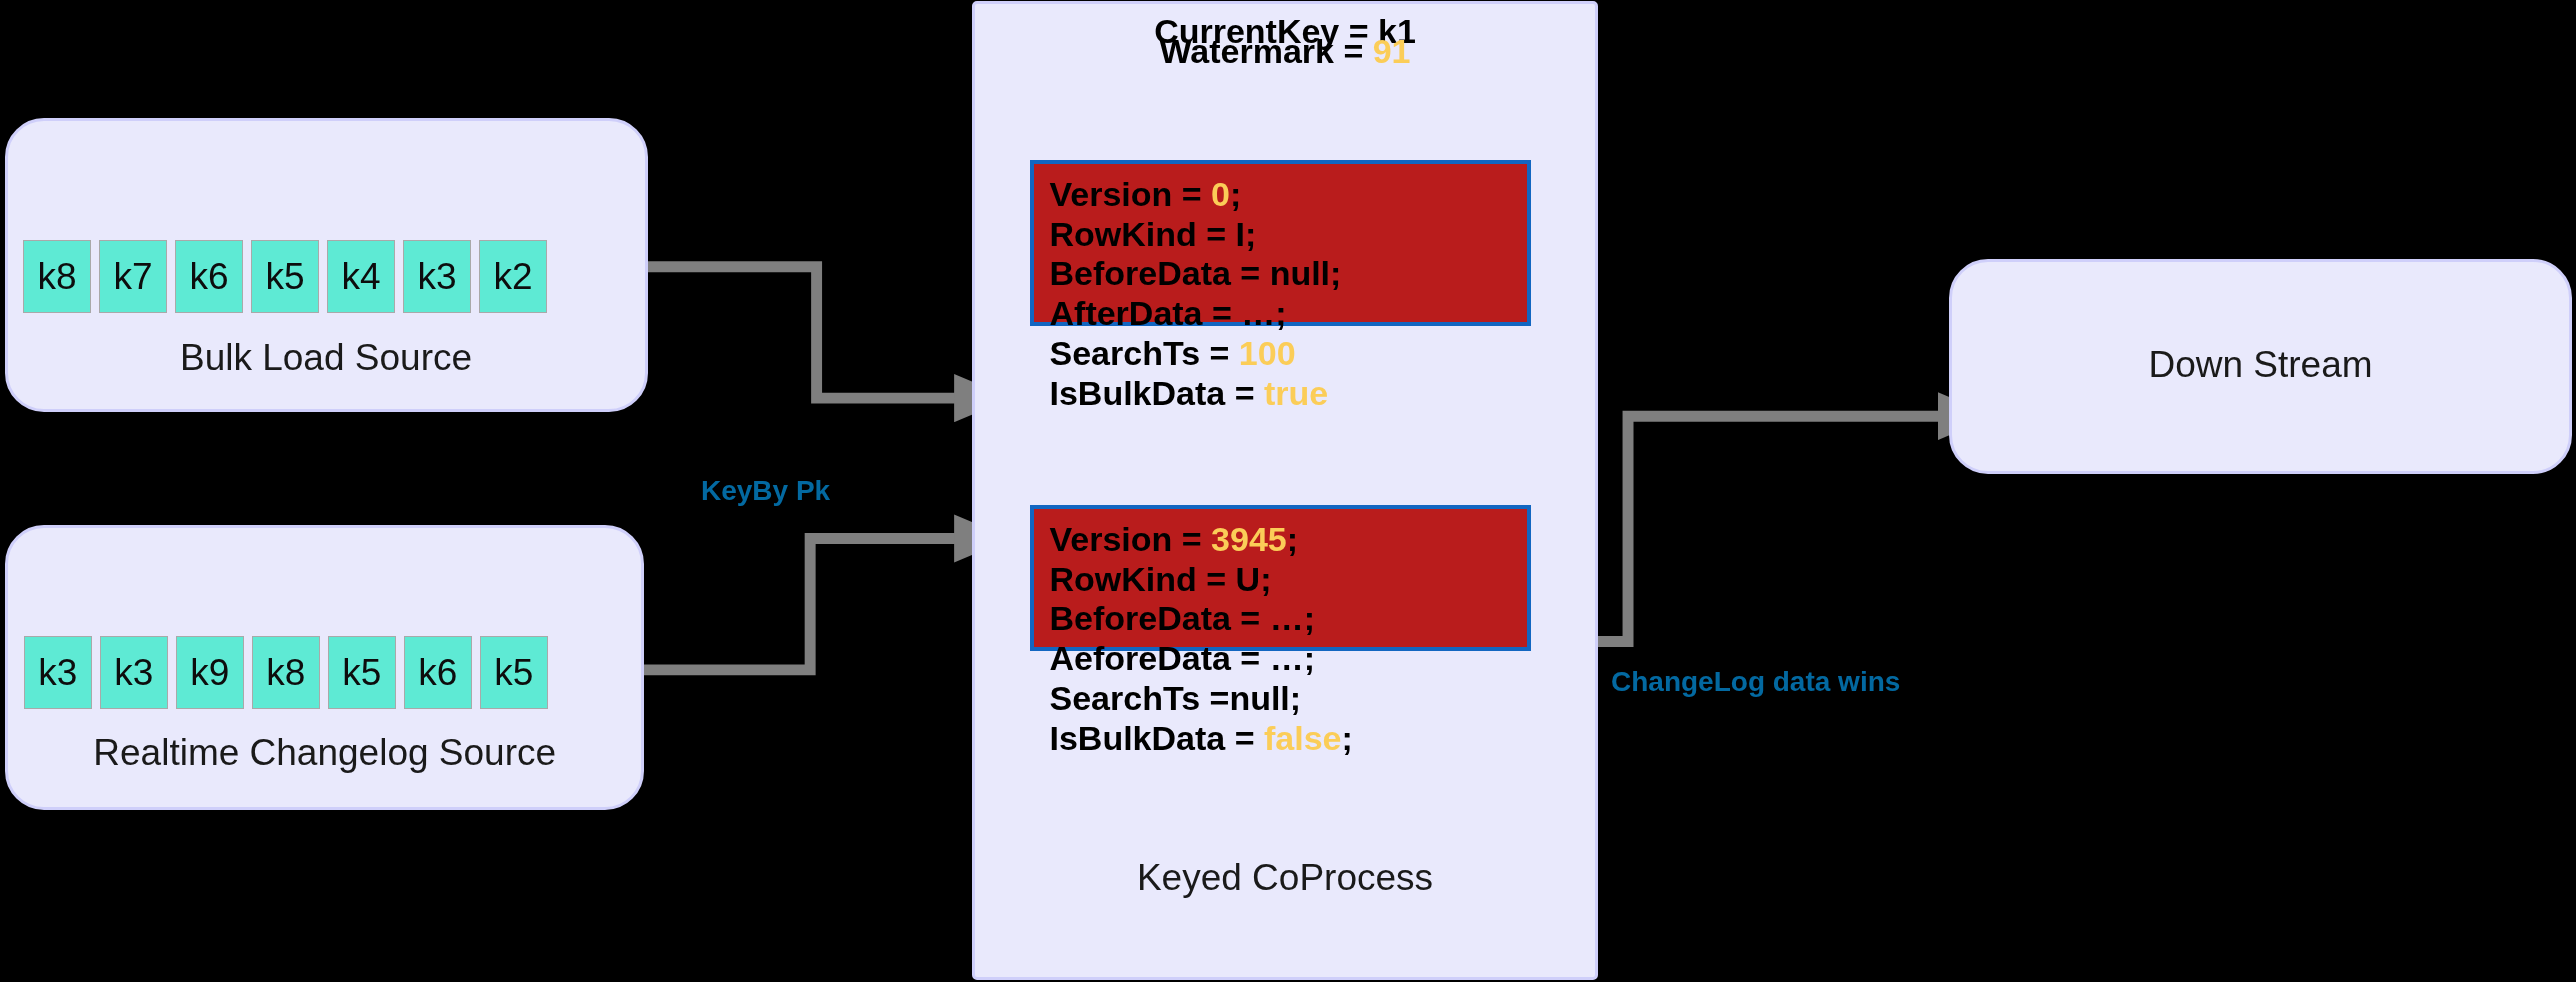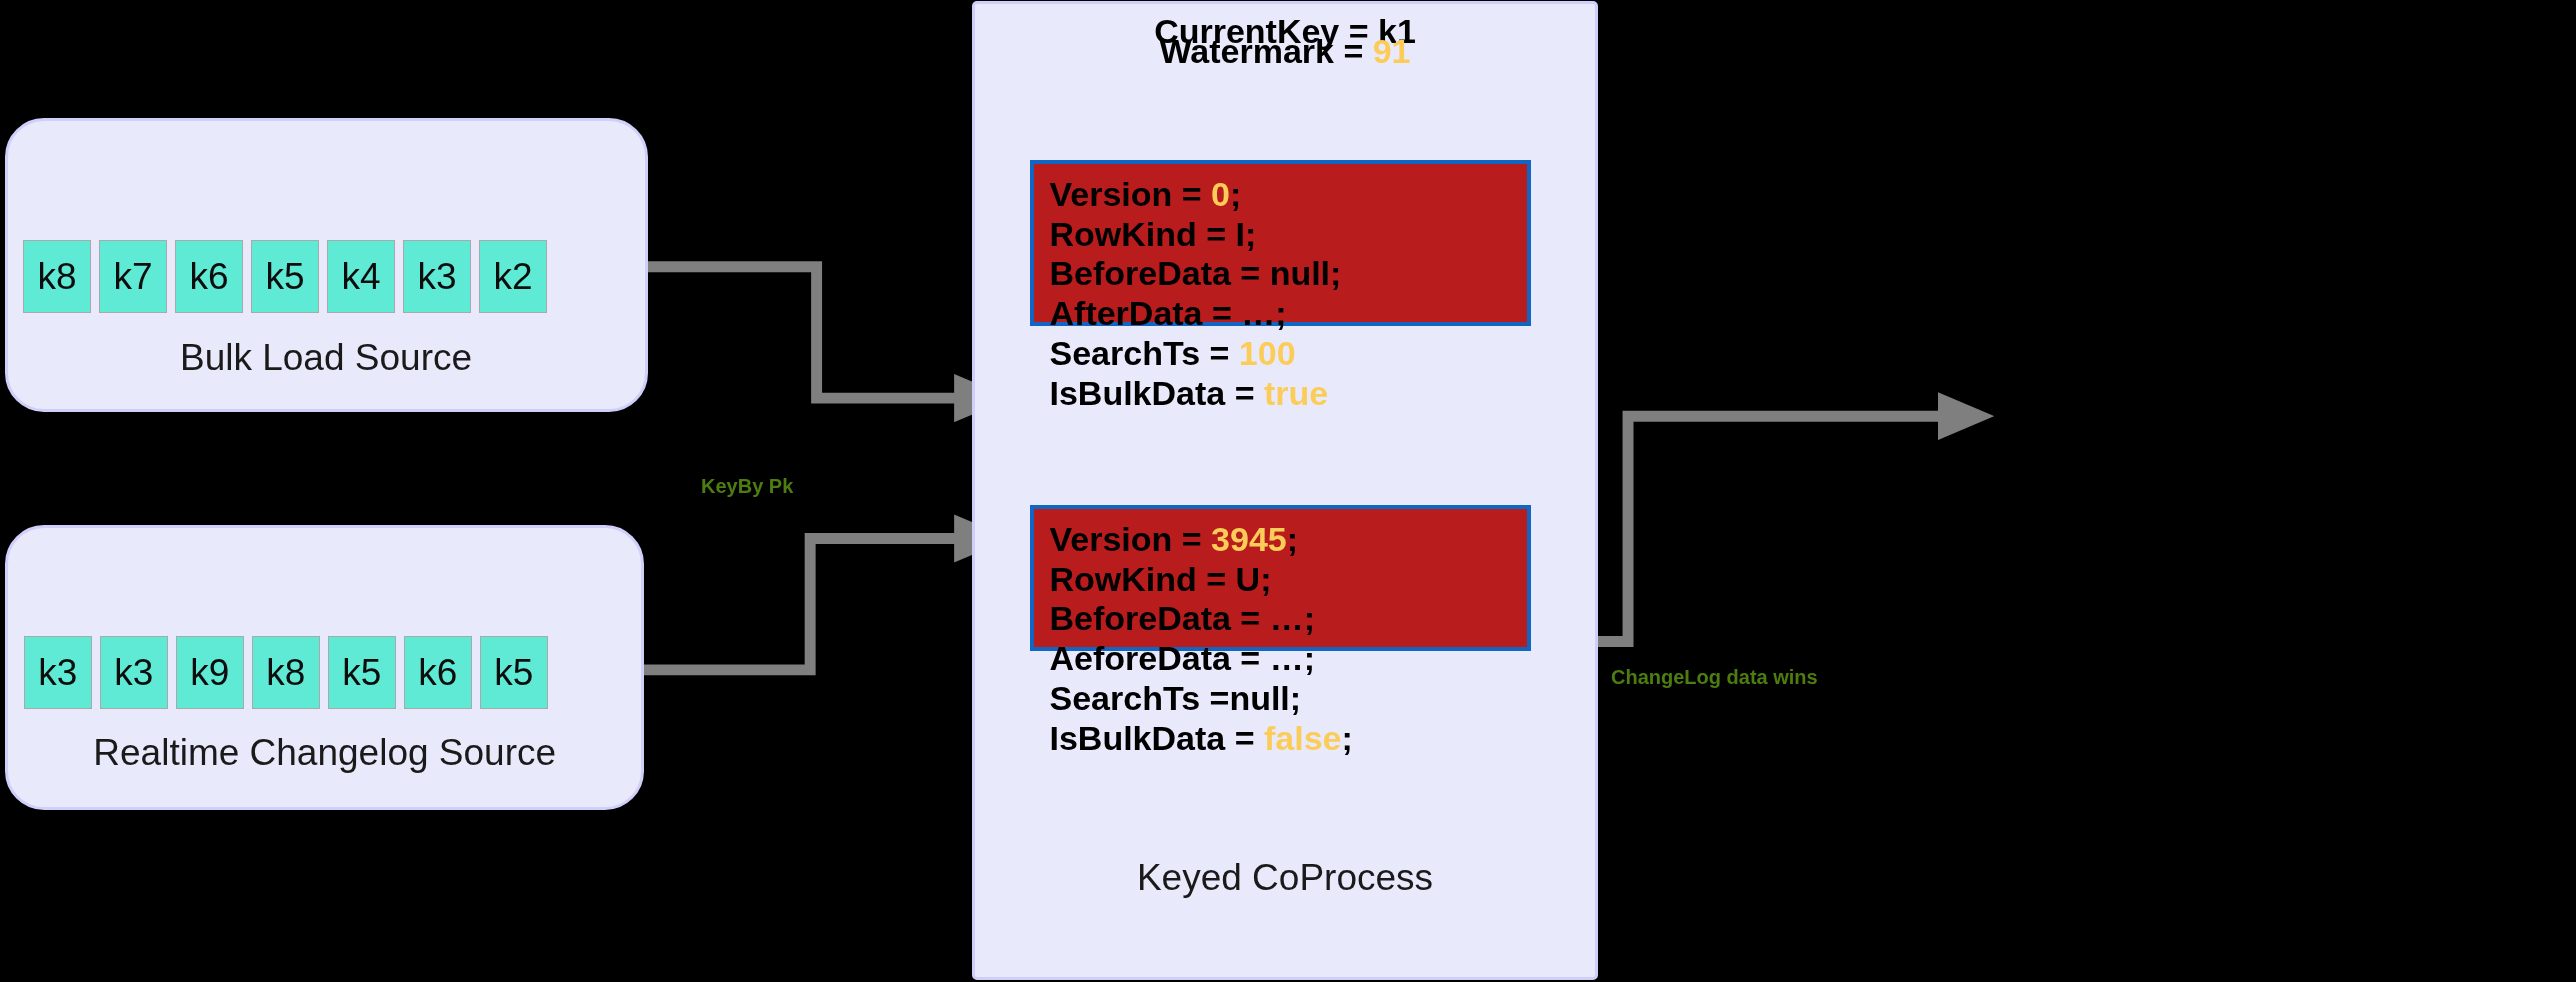--- a/index.html
+++ b/index.html
@@ -99,22 +99,22 @@
     left: 0;
     top: 0;
     width: 2576px;
     height: 983px;
     pointer-events: none;
   }
 
   
   .edge-label {
     position: absolute;
-    color: #4d7c0f;
-    font-size: 20px;
+    color: #0369a1;
+    font-size: 28px;
     font-weight: bold;
     white-space: nowrap;
     font-family: "Liberation Sans", sans-serif;
   }
 </style>
 </head>
 <body>
 
 <div id="canvas">
 
@@ -205,18 +205,21 @@
         <span>SearchTs =</span><span>null</span><span>;</span>
       </div>
       <div class="record-line">
         <span>IsBulkData = </span><span class="hl">false</span><span>;</span>
       </div>
     </div>
 
     <div class="node-label" style="top:853px;">Keyed CoProcess</div>
   </div>
 
+  <div class="node" style="left:1949px; top:259px; width:623px; height:215px;">
+    <div class="node-label" style="top:82px;">Down Stream</div>
+  </div>
 
   <div class="edge-label" style="left:701px; top:475px;">KeyBy Pk</div>
   <div class="edge-label" style="left:1611px; top:666px;">ChangeLog data wins</div>
 
 </div>
 
 
 </body></html>

